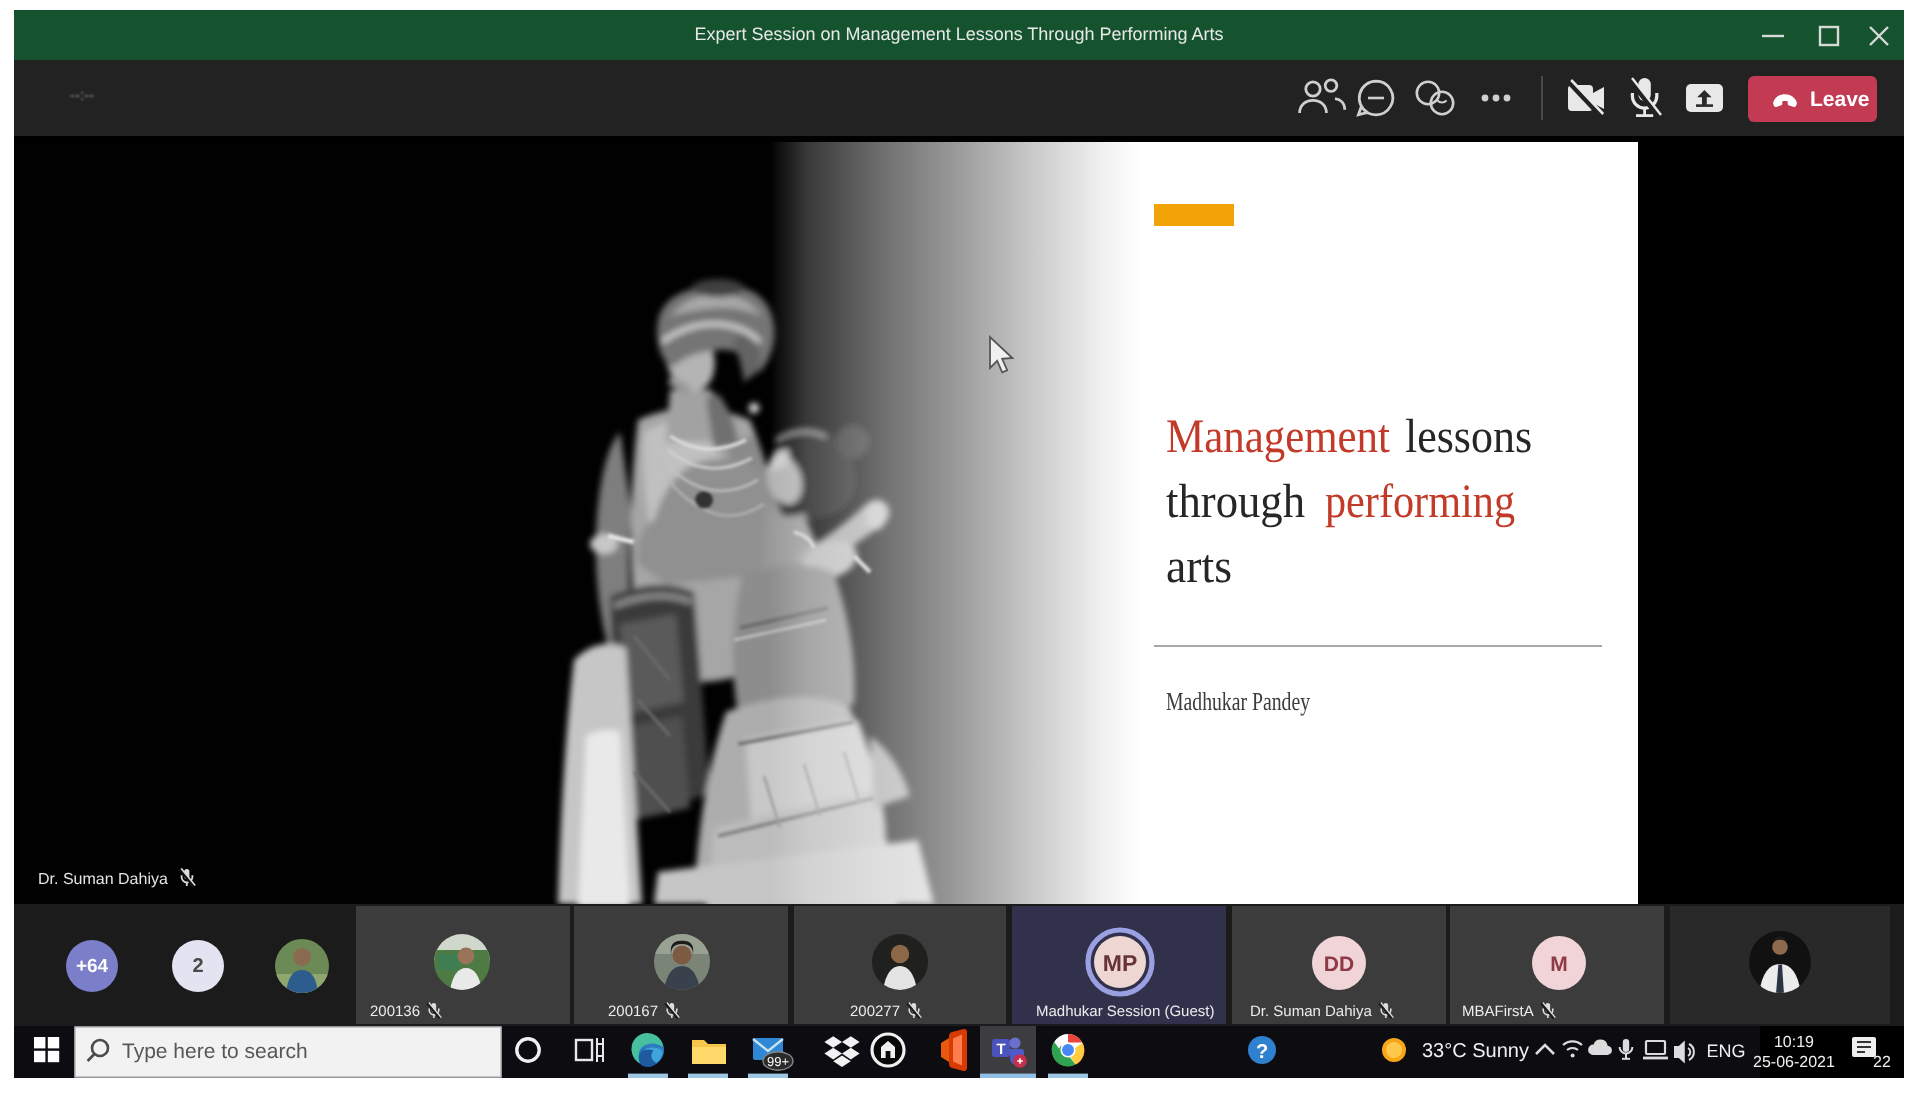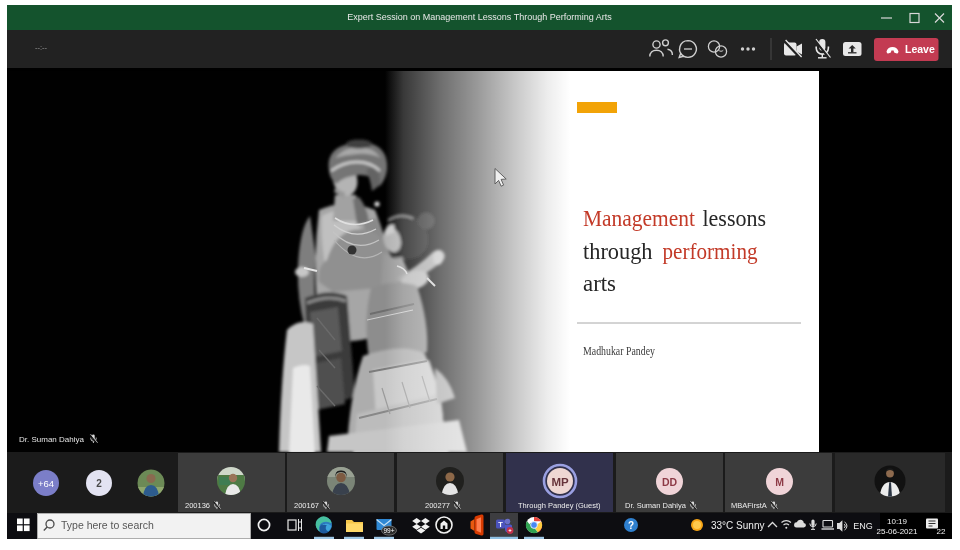--- a/index.html
+++ b/index.html
@@ -206,21 +206,21 @@
             <line x1="4.4" y1="7.4" x2="4.4" y2="9" stroke="#ddd" stroke-width="0.9"></line>
             <line x1="0.8" y1="0.5" x2="7.8" y2="9" stroke="#111" stroke-width="1.6"></line>
             <line x1="1.6" y1="0.2" x2="8.6" y2="8.7" stroke="#ddd" stroke-width="0.8"></line>
           </g>
         </svg>
     </div>
   </div>
   <div id="strip">
 
     <div class="circ" style="left:26px;top:18px;width:26px;height:26px;background:#7b7ec8">
-        <span style="font-size:9.5px;font-weight:normal;color:#fff">+64</span>
+        <span style="font-size:9.5px;font-weight:bold;color:#fff">+64</span>
       </div>
     <div class="circ" style="left:79px;top:18px;width:26px;height:26px;background:#e3e3f2">
         <span style="font-size:10px;font-weight:bold;color:#494949">2</span>
       </div>
     <svg class="circ" style="left:130px;top:17px" width="28" height="28" viewBox="0 0 28 28">
       <defs>
           <clipPath id="cp0">
             <circle cx="14" cy="14" r="13.5"></circle>
           </clipPath>
         </defs>
@@ -305,27 +305,27 @@
         <circle cx="16" cy="8.5" r="3.9" fill="#8d6a4e"></circle>
         <path d="M5.5 32 q2 -15 10.5 -15 q8.5 0 10.5 15 z" fill="#ececec"></path>
         <path d="M15.2 17.3 l1.8 0 l1 14.7 l-4 0 z" fill="#2a3442"></path>
         <path d="M12 6.5 q0.8 -3.3 4 -3.3 q3.2 0 4 3.3 q-1.5 -1.6 -4 -1.6 q-2.5 0 -4 1.6 z" fill="#1c1c1c"></path>
       </g>
     </svg>
 
     <div class="tlabel" style="left:178px">200136 <svg width="8" height="9" viewBox="0 0 9 10">
           <use href="#micoff"></use>
         </svg></div>
-    <div class="tlabel" style="left:287px">200167 <svg width="8" height="9" viewBox="0 0 9 10">
+    <div class="tlabel" style="left:297px">200167 <svg width="8" height="9" viewBox="0 0 9 10">
           <use href="#micoff"></use>
         </svg></div>
     <div class="tlabel" style="left:418px">200277 <svg width="8" height="9" viewBox="0 0 9 10">
           <use href="#micoff"></use>
         </svg></div>
-    <div class="tlabel" style="left:511px">Through Pandey (Guest)</div>
+    <div class="tlabel" style="left:511px">Madhukar Session (Guest)</div>
     <div class="tlabel" style="left:618px">Dr. Suman Dahiya <svg width="8" height="9" viewBox="0 0 9 10">
           <use href="#micoff"></use>
         </svg></div>
     <div class="tlabel" style="left:724px">MBAFirstA <svg width="8" height="9" viewBox="0 0 9 10">
           <use href="#micoff"></use>
         </svg></div>
     <svg width="0" height="0" style="position:absolute">
       <defs>
           <g id="micoff">
             <rect x="3.1" y="0.5" width="2.6" height="5" rx="1.3" fill="#ddd"></rect>

